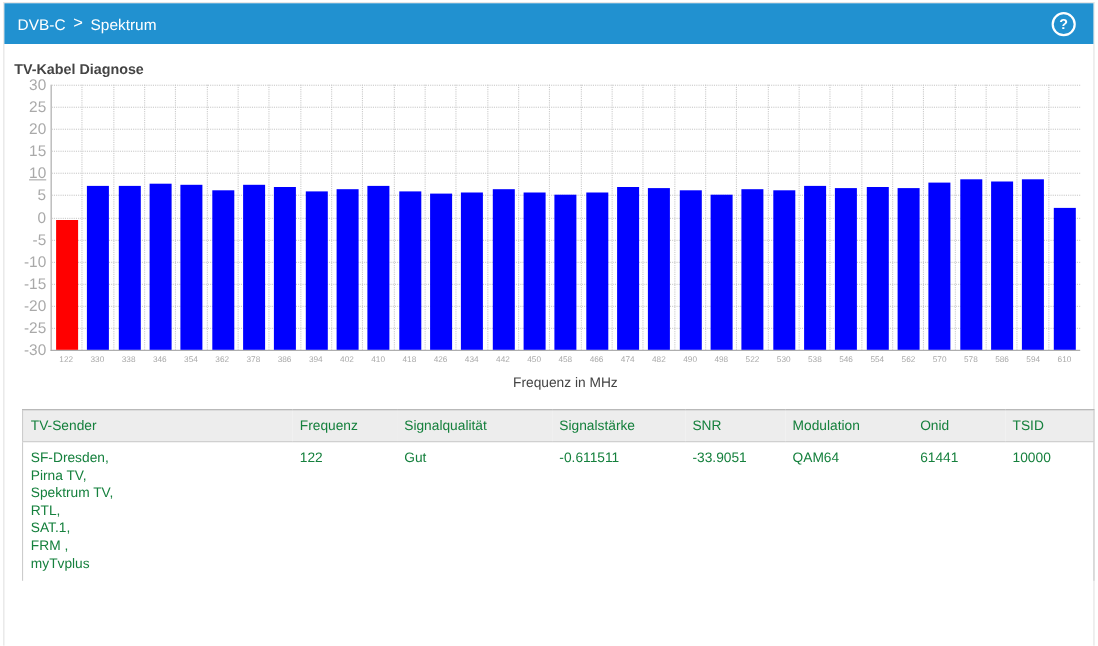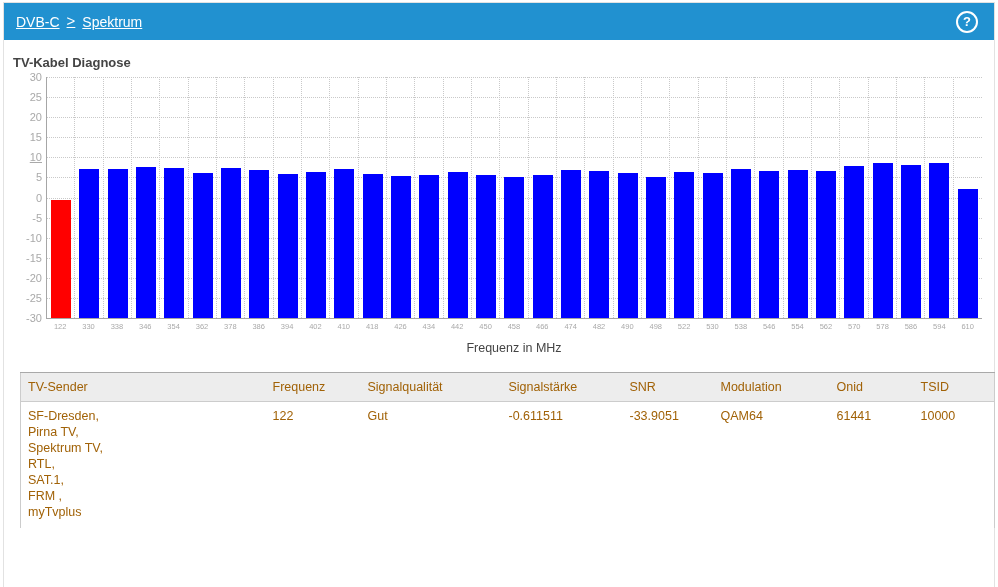--- a/index.html
+++ b/index.html
@@ -9,54 +9,54 @@
   }
   .page {
     position:absolute; top:2px; left:3px; right:3px; bottom:0;
     border:1px solid #e2e2e2; border-bottom:none; background:#fff;
   }
   
   .topbar {
     height:37px; background:#2191d0; display:flex; align-items:center;
     padding:0 12px; position:relative; color:#fff;
   }
-  .breadcrumb { font-size:14px; display:flex; align-items:center;text-decoration:underline; }
+  .breadcrumb { font-size:14px; display:flex; align-items:center; }
   .breadcrumb .sep { padding:0 7px; font-size:15px; font-weight:300; position:relative; top:-1px; }
   .help-btn {
     position:absolute; right:16px; top:50%; transform:translateY(-50%);
     width:22px; height:22px; border:2px solid #fff; border-radius:50%;
     display:flex; align-items:center; justify-content:center; cursor:pointer;
     font-size:13px; font-weight:bold; color:#fff; box-sizing:border-box;
   }
   
   .content { padding:0 12px 0 9px; color:#444; }
   .page-title { font-size:13px; font-weight:bold; margin:15px 0 0; color:#444; }
   .desc { font-size:13px; margin:9px 0 0; color:#444; }
   .ytitle { font-size:12.5px; margin:9px 0 0; color:#444; }
   
   .chart { display:flex; margin-top:7px; }
   .ylabels { position:relative; width:33px; height:241px; flex:none; }
-  .ylabel { position:absolute; right:4px; transform:translateY(-50%); font-size:11px; color:#a9a9a9; }
+  .ylabel { position:absolute; right:4px; transform:translateY(-50%); font-size:14px; color:#a9a9a9; }
   .plotwrap { flex:1; min-width:0; }
   .plot {
     position:relative; height:241px; box-sizing:content-box;
     border-left:1px solid #a6a6a6; border-bottom:1px solid #a6a6a6;
     display:flex; align-items:flex-end;
   }
   .gridline { position:absolute; left:0; right:0; height:0; border-top:1px dotted #c9c9c9; }
   .slot { flex:1; height:100%; position:relative; display:flex; align-items:flex-end; justify-content:center; }
   .slot.vline::before { content:""; position:absolute; left:-1px; top:0; bottom:0; border-left:1px dotted #c9c9c9; }
   .bar { width:20px; position:relative; }
   .xlabels { display:flex; }
   .xlabel { flex:1; text-align:center; font-size:7.5px; color:#a9a9a9; padding-top:3px; overflow:hidden; }
   .xtitle { margin:10px 0 0 33px; text-align:center; font-size:12.5px; color:#444; }
   
   table.channels {
     border-collapse:collapse; table-layout:fixed; margin:17px 0 0 7px;
-    width:974px; font-size:12.5px; color:#a16207;
+    width:974px; font-size:12.5px; color:#15803d;
     border:1px solid #ccc; border-bottom:none;
   }
   table.channels th {
     background:#ededed; font-weight:normal; text-align:left;
     padding:7px 7px; border-top:1px solid #a9a9a9; border-bottom:1px solid #ccc;
   }
   table.channels td { vertical-align:top; padding:6px 7px 8px; line-height:16px; }
   .sender-line { white-space:nowrap; }
 </style>
 </head>

